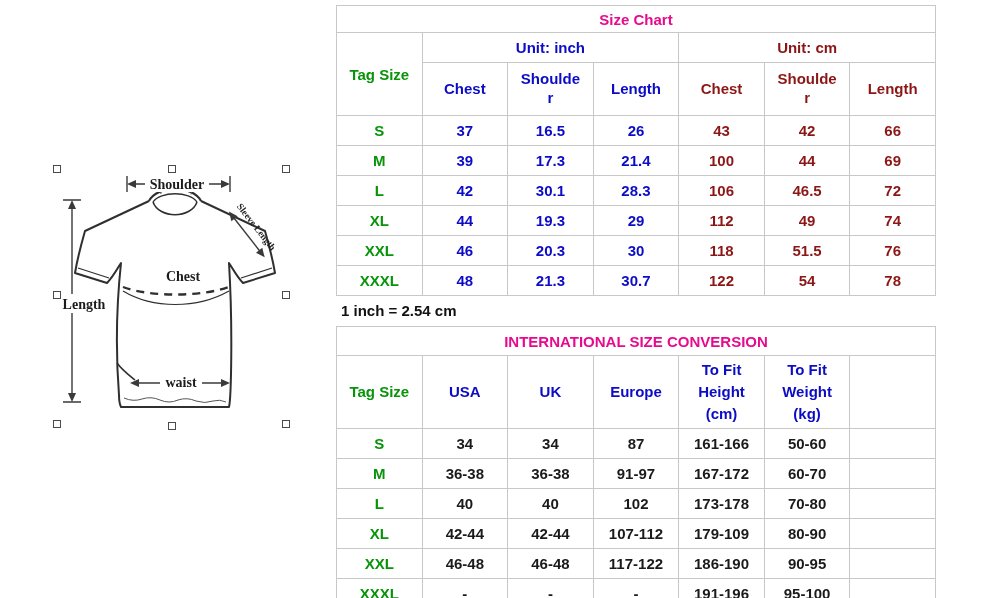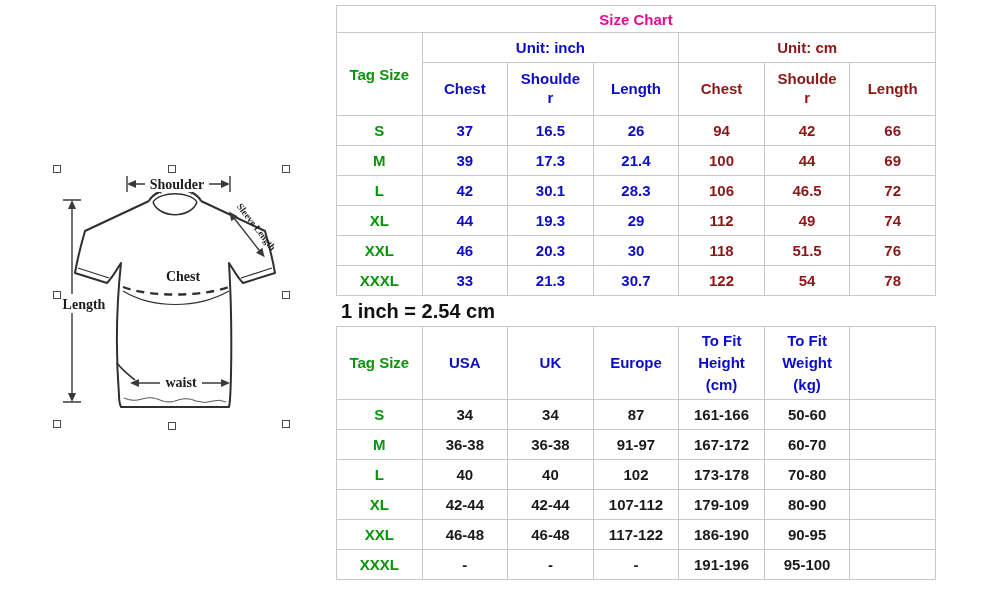--- a/index.html
+++ b/index.html
@@ -18,21 +18,21 @@
   td.data{height:27px;}
   td.tagcell{text-align:center;}
   td.taghead{text-align:left;padding-left:6px;}
   td.bighead{height:70px;line-height:1.45;}
   .wrap{white-space:pre-line;}
   .c-blue{color:#0c0cc6;}
   .c-red{color:#8c1616;margin-left:21px;}
   .c-green{color:#089408;}
   .c-black{color:#1a1a1a;margin-left:40px;}
   .note-row{width:664px;height:30px;line-height:30px;text-align:left;padding-left:5px;
-            box-sizing:border-box;font-weight:bold;font-size:20px;color:#111;}
+            box-sizing:border-box;font-weight:bold;font-size:15px;color:#111;}
 
   
   .diagram{position:absolute;left:57px;top:169px;width:230px;height:258px;}
   .diagram svg{position:absolute;left:0;top:0;overflow:visible;}
   .handle{position:absolute;width:6px;height:6px;background:#fff;border:1px solid #4a4a4a;}
   .h-tl{left:-4px;top:-4px;}   .h-tm{left:111px;top:-4px;}   .h-tr{left:225px;top:-4px;}
   .h-ml{left:-4px;top:122px;}                                 .h-mr{left:225px;top:122px;}
   .h-bl{left:-4px;top:251px;}  .h-bm{left:111px;top:253px;}  .h-br{left:225px;top:251px;}
   .serif-label{font-family:"Liberation Serif",serif;font-weight:bold;fill:#1c1c1c;}
 </style>
@@ -121,21 +121,21 @@
         <td class="subhead c-red">Chest</td>
         <td class="subhead c-red wrap">Shoulde
 r</td>
         <td class="subhead c-red">Length</td>
       </tr>
       <tr>
         <td class="data tagcell c-green">S</td>
         <td class="data c-blue">37</td>
         <td class="data c-blue">16.5</td>
         <td class="data c-blue">26</td>
-        <td class="data c-red">94</td>
+        <td class="data c-red">43</td>
         <td class="data c-red">42</td>
         <td class="data c-red">66</td>
       </tr>
       <tr>
         <td class="data tagcell c-green">M</td>
         <td class="data c-blue">39</td>
         <td class="data c-blue">17.3</td>
         <td class="data c-blue">21.4</td>
         <td class="data c-red">100</td>
         <td class="data c-red">44</td>
@@ -163,34 +163,37 @@
         <td class="data tagcell c-green">XXL</td>
         <td class="data c-blue">46</td>
         <td class="data c-blue">20.3</td>
         <td class="data c-blue">30</td>
         <td class="data c-red">118</td>
         <td class="data c-red">51.5</td>
         <td class="data c-red">76</td>
       </tr>
       <tr>
         <td class="data tagcell c-green">XXXL</td>
-        <td class="data c-blue">33</td>
+        <td class="data c-blue">48</td>
         <td class="data c-blue">21.3</td>
         <td class="data c-blue">30.7</td>
         <td class="data c-red">122</td>
         <td class="data c-red">54</td>
         <td class="data c-red">78</td>
       </tr>
     </tbody>
       </table>
 
     <div class="note-row">1 inch = 2.54 cm</div>
 
     <table class="sz">
       <tbody>
+          <tr>
+        <td colspan="7" class="title-row" style="height:26px">INTERNATIONAL SIZE CONVERSION</td>
+      </tr>
       <tr>
         <td class="bighead taghead c-green">Tag Size</td>
         <td class="bighead c-blue">USA</td>
         <td class="bighead c-blue">UK</td>
         <td class="bighead c-blue">Europe</td>
         <td class="bighead c-blue wrap">To Fit
 Height
 (cm)</td>
         <td class="bighead c-blue wrap">To Fit
 Weight

